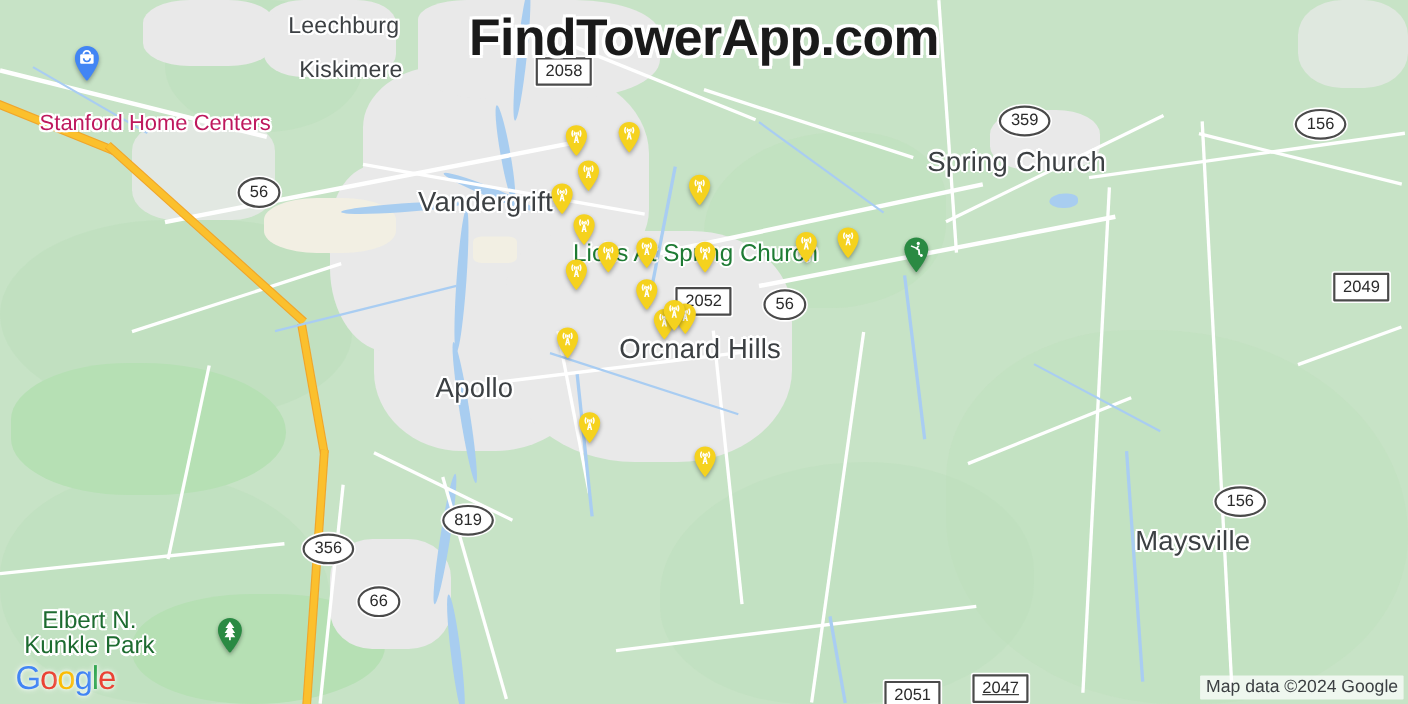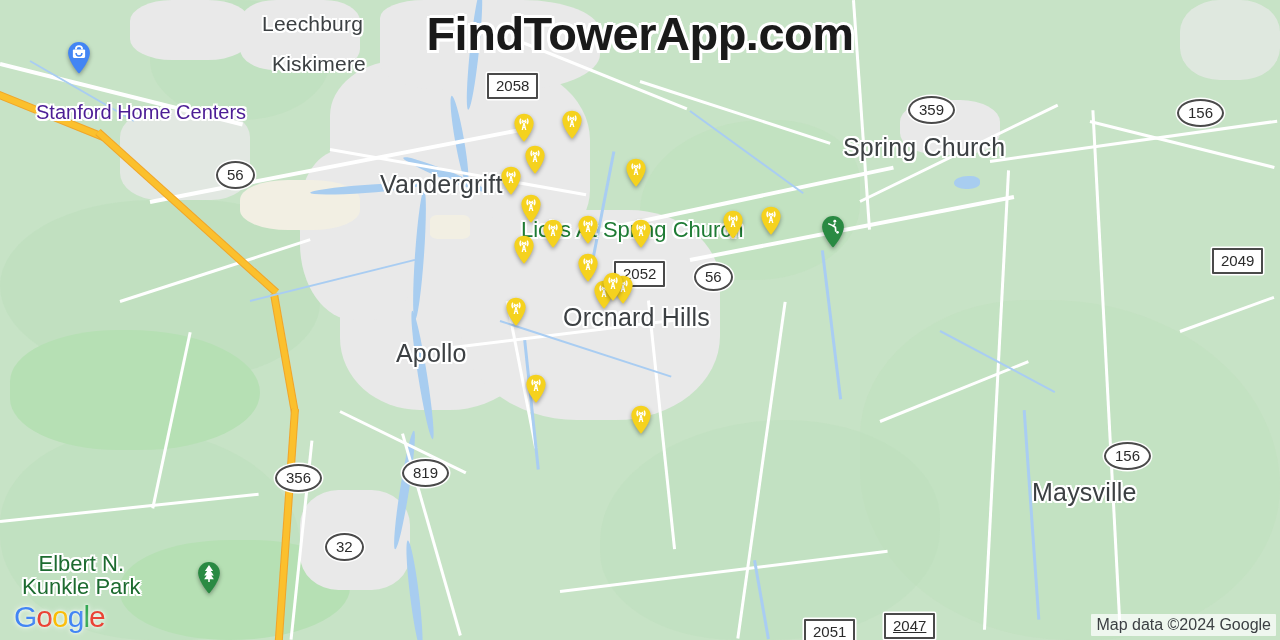--- a/index.html
+++ b/index.html
@@ -37,21 +37,21 @@
     text-shadow:
       -1.6px -1.6px 0 #fff, 1.6px -1.6px 0 #fff,
       -1.6px  1.6px 0 #fff, 1.6px  1.6px 0 #fff,
        0 -2px 0 #fff, 0 2px 0 #fff, -2px 0 0 #fff, 2px 0 0 #fff;
     pointer-events:none;
   }
   .lbl.city{font-size:25px;color:#3c4043;letter-spacing:.2px;}
   .lbl.city.sm{font-size:21px;}
   .lbl.park-lbl{color:#1d6b30;font-size:22px;line-height:1.05;text-align:center;}
   .lbl.poi-green{color:#1e7b34;font-size:22px;}
-  .lbl.poi-blue{color:#4c1d95;font-size:20px;}
+  .lbl.poi-blue{color:#be185d;font-size:20px;}
 
   
   .shield{
     position:absolute;
     background:#fff;
     border:2px solid #4a4a4a;
     color:#2b2b2b;
     font-size:15px;
     line-height:1;
     padding:3px 7px 4px;
@@ -205,31 +205,31 @@
       <div class="lbl park-lbl" style="left: 22px; top: 552px;">
         <div>Elbert N.</div>
         <div>Kunkle Park</div>
       </div>
     </div>
   <div id="poi-labels">
       <div class="lbl poi-blue" style="left: 36px; top: 101px;">Stanford Home Centers</div>
       <div class="lbl poi-green" style="left: 521px; top: 217px;">Licks At Spring Church</div>
     </div>
   <div id="shields">
-      <div class="shield rect" style="left: 487px; top: 52px; margin-top: 21px;">2058</div>
+      <div class="shield rect" style="left: 487px; top: 52px;">2058</div>
       <div class="shield oval" style="left: 908px; top: 96px;">359</div>
       <div class="shield oval" style="left: 1177px; top: 99px;">156</div>
       <div class="shield oval" style="left: 216px; top: 161px;">56</div>
       <div class="shield rect" style="left: 614px; top: 261px;">2052</div>
       <div class="shield oval" style="left: 694px; top: 263px;">56</div>
       <div class="shield rect" style="left: 1212px; top: 248px;">2049</div>
       <div class="shield oval" style="left: 1104px; top: 442px;">156</div>
       <div class="shield oval" style="left: 402px; top: 459px;">819</div>
-      <div class="shield oval" style="left: 275px; top: 464px;">356</div>
-      <div class="shield oval" style="left: 325px; top: 533px;">32</div>
+      <div class="shield oval" style="left: 275px; top: 485px;">356</div>
+      <div class="shield oval" style="left: 325px; top: 533px;">66</div>
       <div class="shield rect" style="left: 804px; top: 595px; margin-top: 24px;">2051</div>
       <div class="shield rect" style="left: 884px; top: 613px; text-decoration: underline;">2047</div>
     </div>
   <div id="tower-pins">
       <div class="pin" style="left: 524px; top: 143px;">
         <svg viewBox="0 0 24 30">
           <path d="M12 0.8C6.6 0.8 2.4 5 2.4 10.3c0 6.9 8.3 17 9.1 17.9.3.3.7.3 1 0 .8-.9 9.1-11 9.1-17.9C21.6 5 17.4.8 12 .8z" fill="#f5d21e"></path>
           <g fill="#ffffff">
             <path d="M8.3 5.2l1.1.7a4.6 4.6 0 0 0 0 4.9l-1.1.7a5.9 5.9 0 0 1 0-6.3z"></path>
             <path d="M15.7 5.2a5.9 5.9 0 0 1 0 6.3l-1.1-.7a4.6 4.6 0 0 0 0-4.9z"></path>

